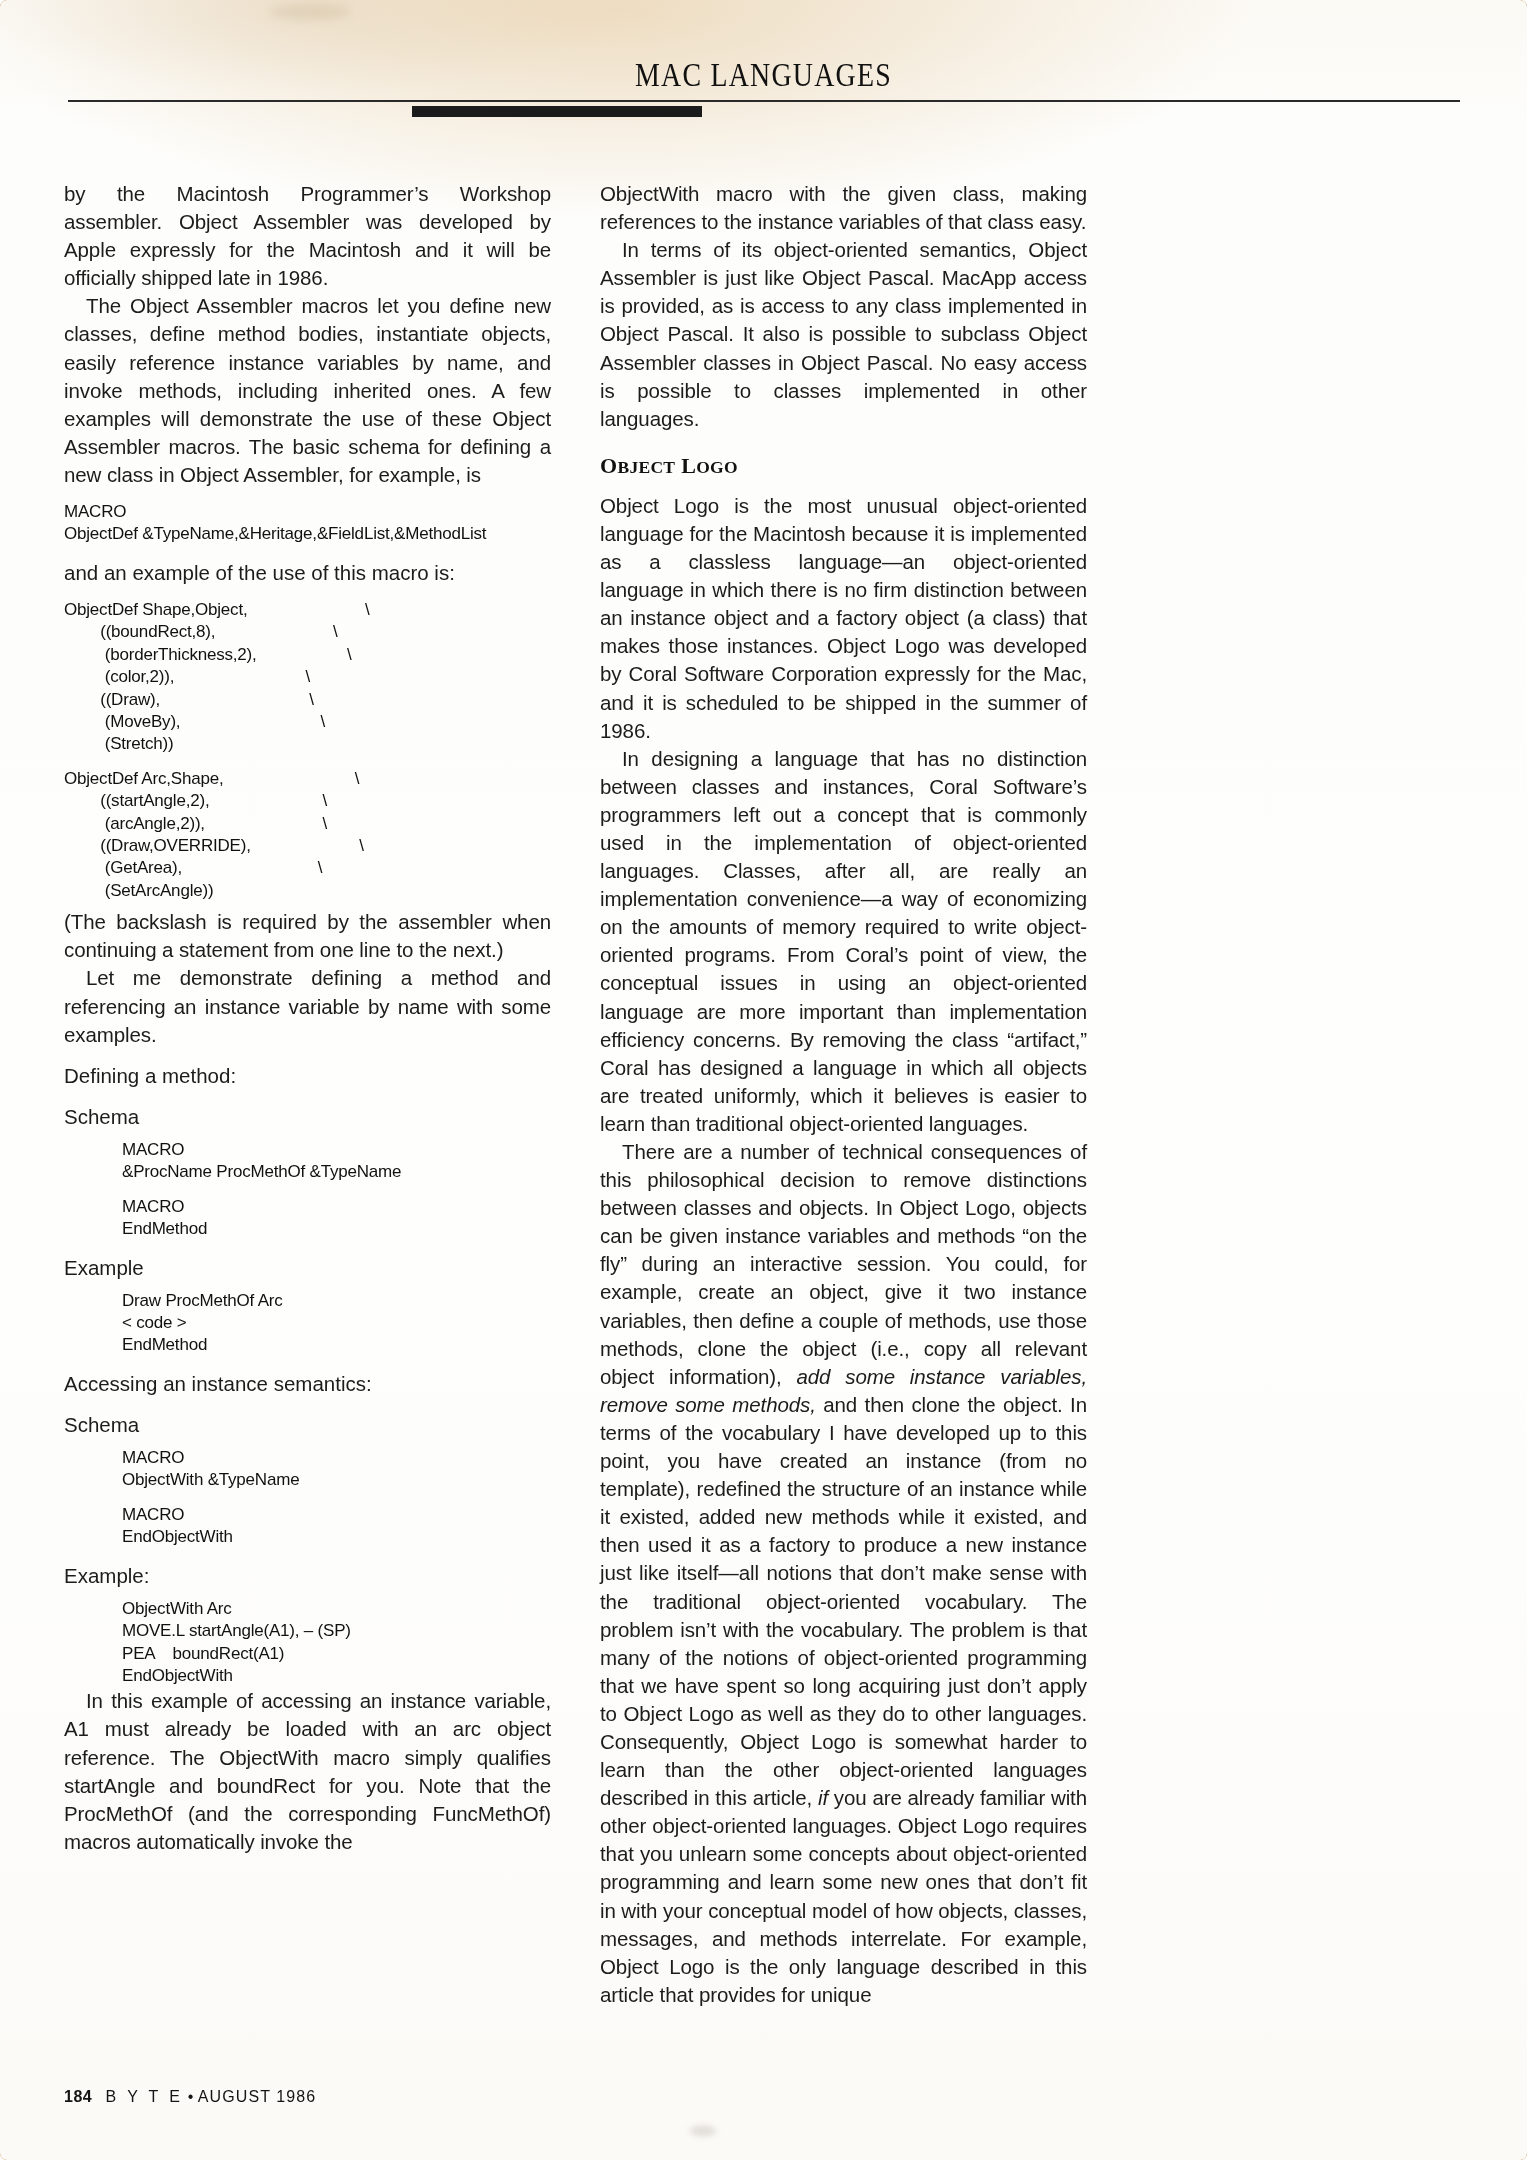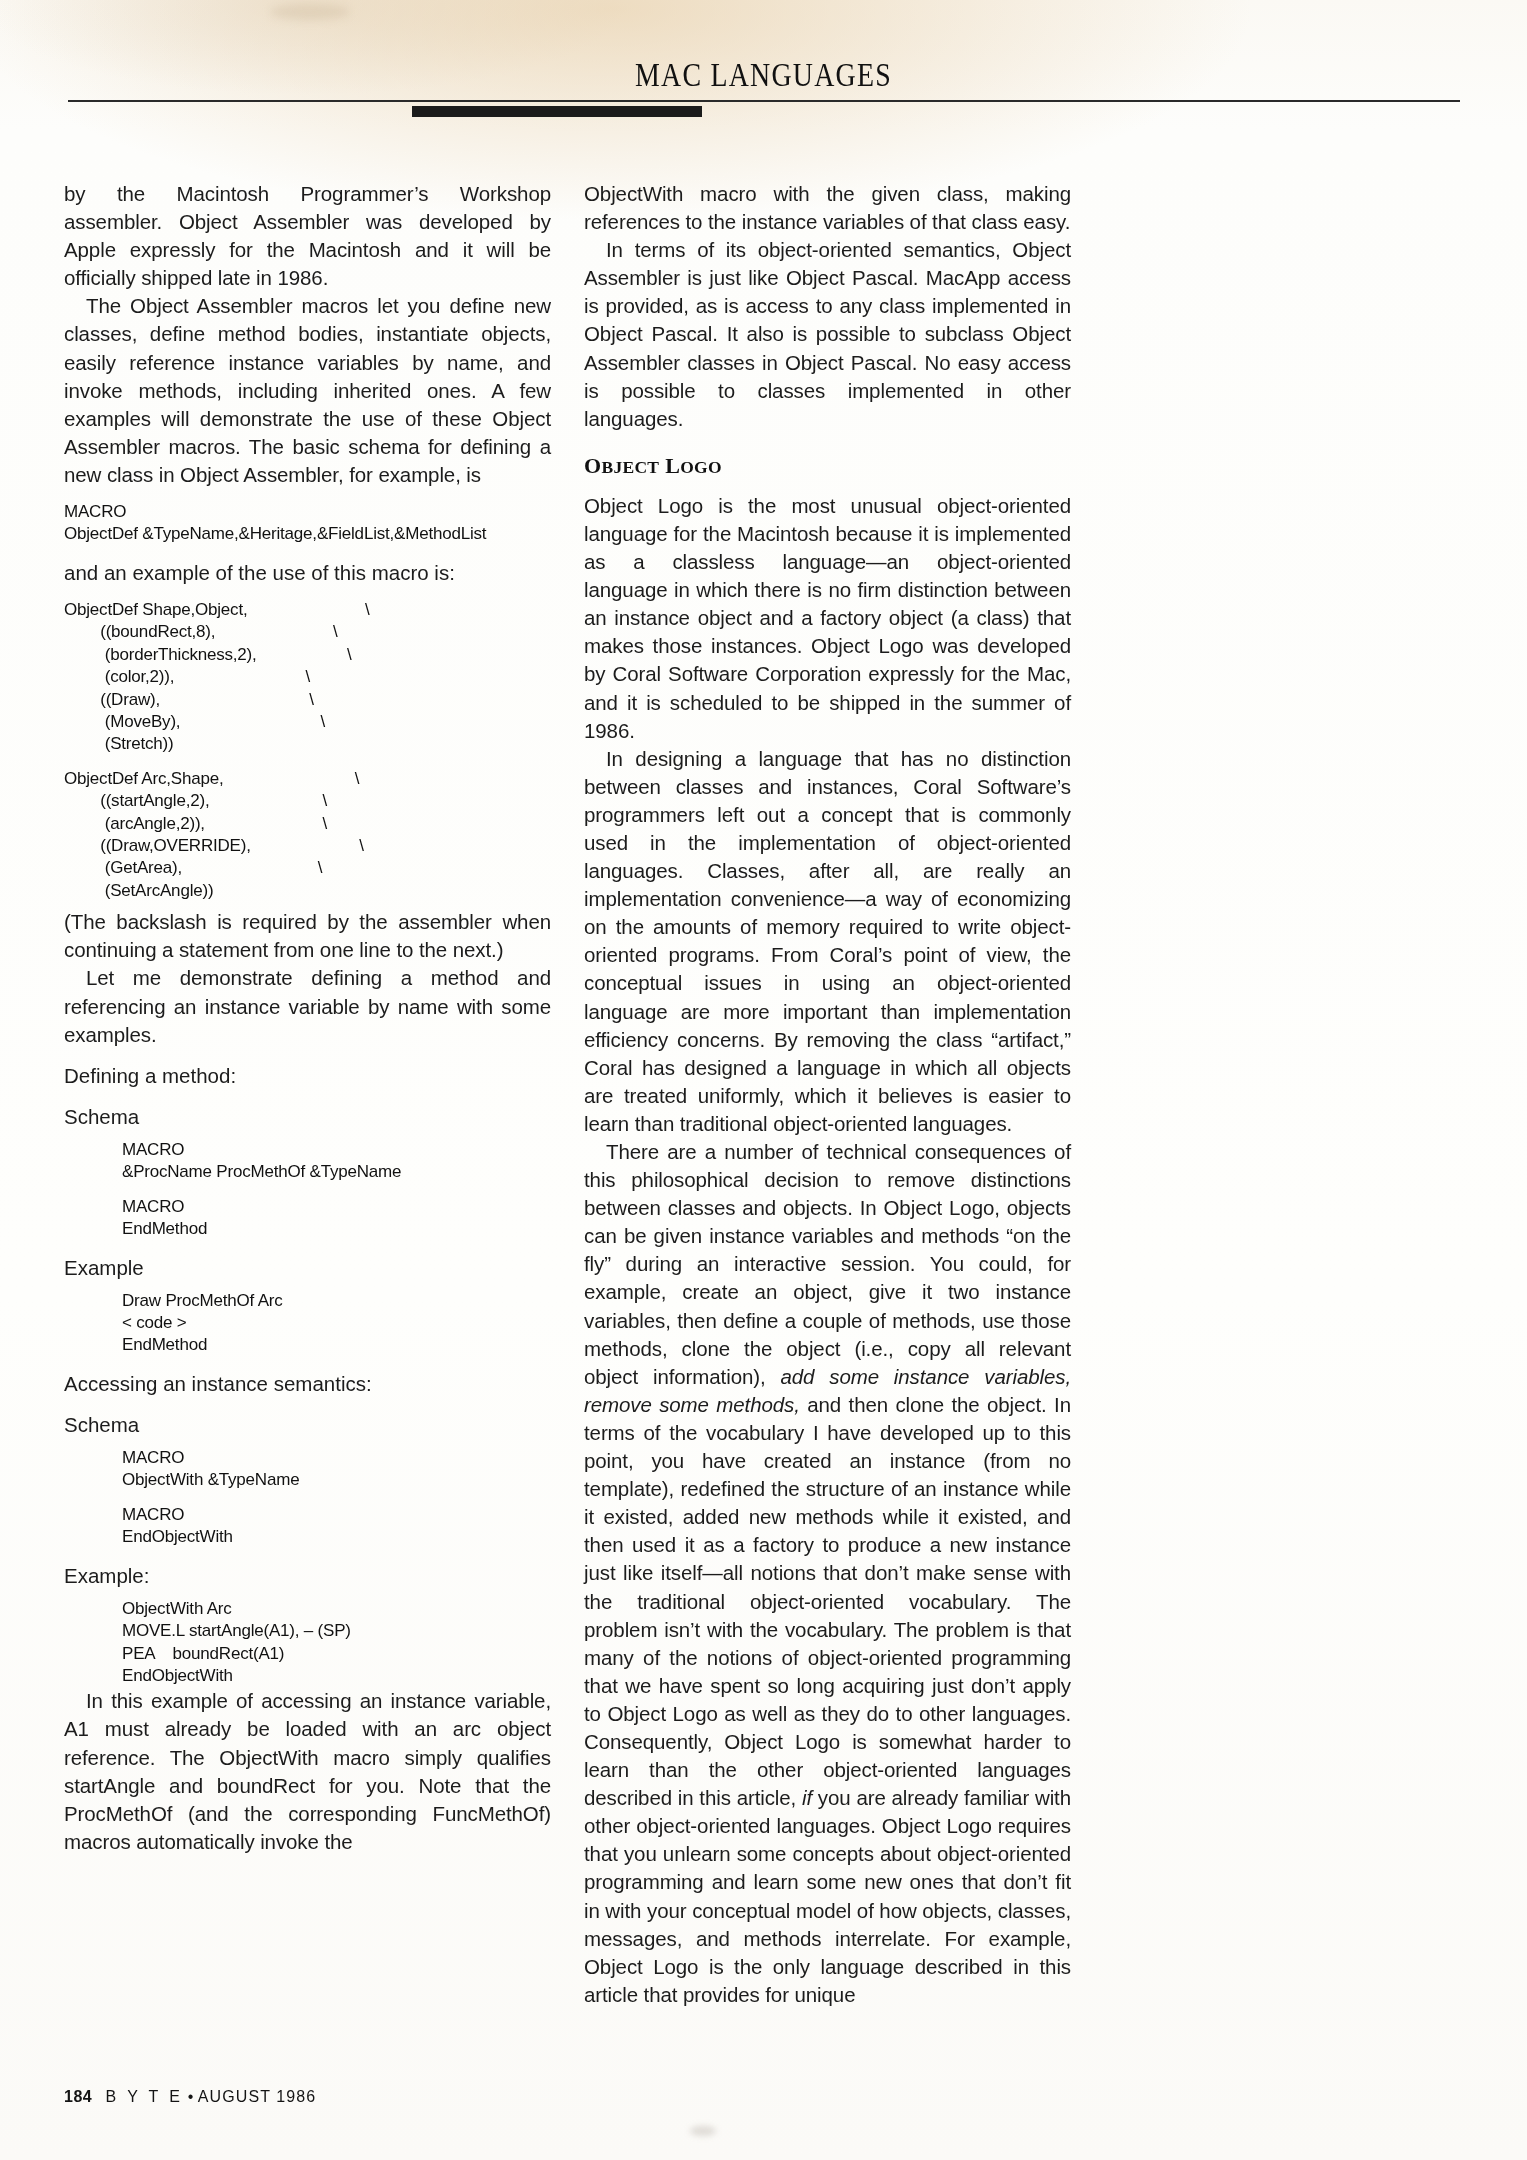--- a/index.html
+++ b/index.html
@@ -8,20 +8,21 @@
     background: #ffffff;
   }
   .page {
     position: relative;
     width: 1527px;
     height: 2160px;
     background: #a16207;
     overflow: hidden;
     font-family: "Liberation Sans", sans-serif;
     color: #1a1a1a;
+    border-radius: 7px;
   }
 
   
   .scan-tint {
     position: absolute;
     inset: 0;
     background:
       radial-gradient(ellipse 60% 14% at 40% 0.4%, rgba(226,196,150,0.55), rgba(226,196,150,0) 70%),
       radial-gradient(ellipse 30% 6% at 20% 0.2%, rgba(222,205,180,0.35), rgba(222,205,180,0) 70%),
       linear-gradient(180deg, #fbf9f4 0%, #fdfdfb 6%, #fefefc 60%, #fbfaf7 100%);
@@ -62,21 +63,21 @@
     background: #1b1b1b;
   }
 
   
   .col {
     position: absolute;
     top: 180px;
     width: 487px;
   }
   .col-left  { left: 64px; }
-  .col-right { left: 584px; }
+  .col-right { left: 600px; }
 
   p.body {
     margin: 0;
     font-family: "Liberation Sans", sans-serif;
     font-size: 20.5px;
     line-height: 28.1px;
     text-align: justify;
     color: #1c1c1c;
     letter-spacing: -0.1px;
   }

